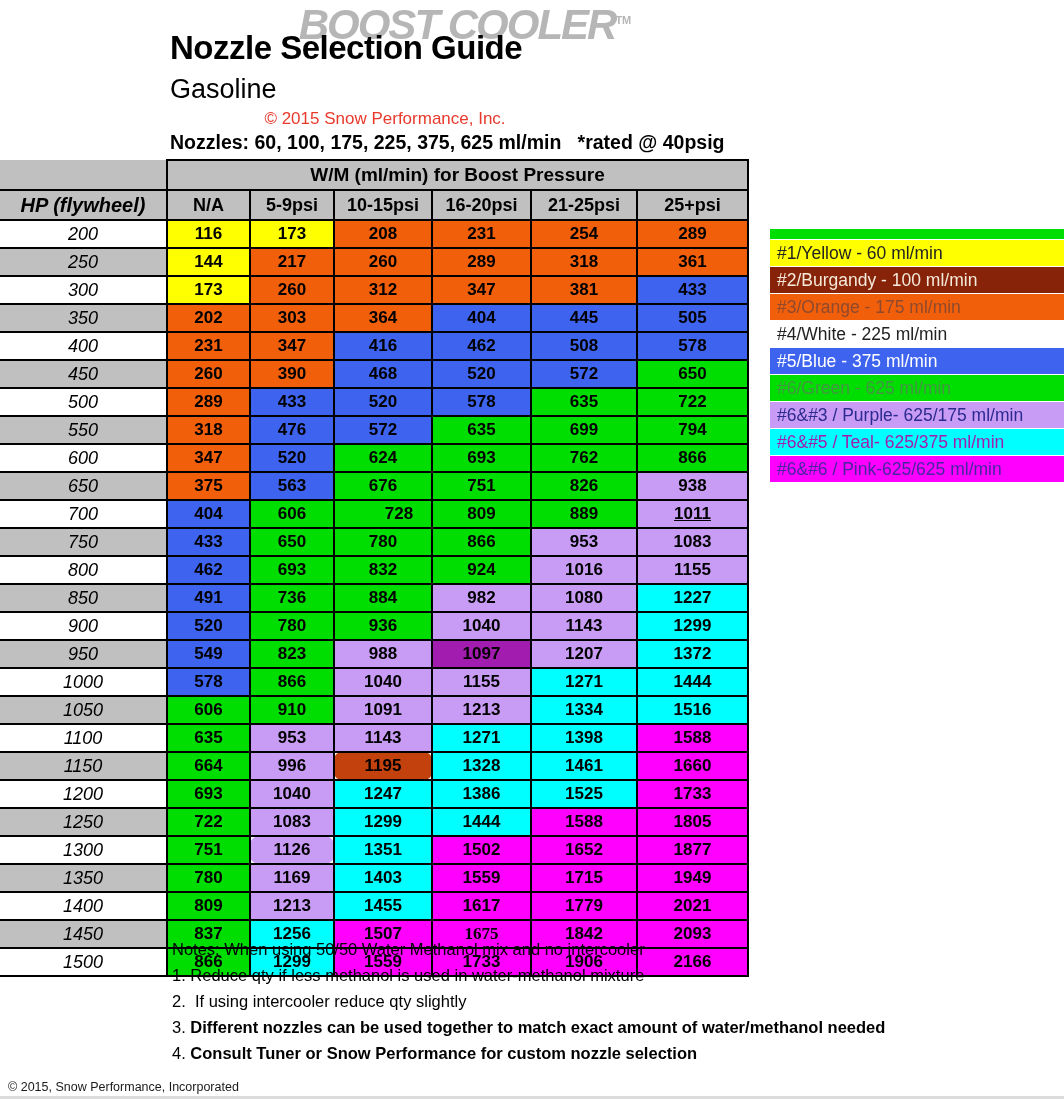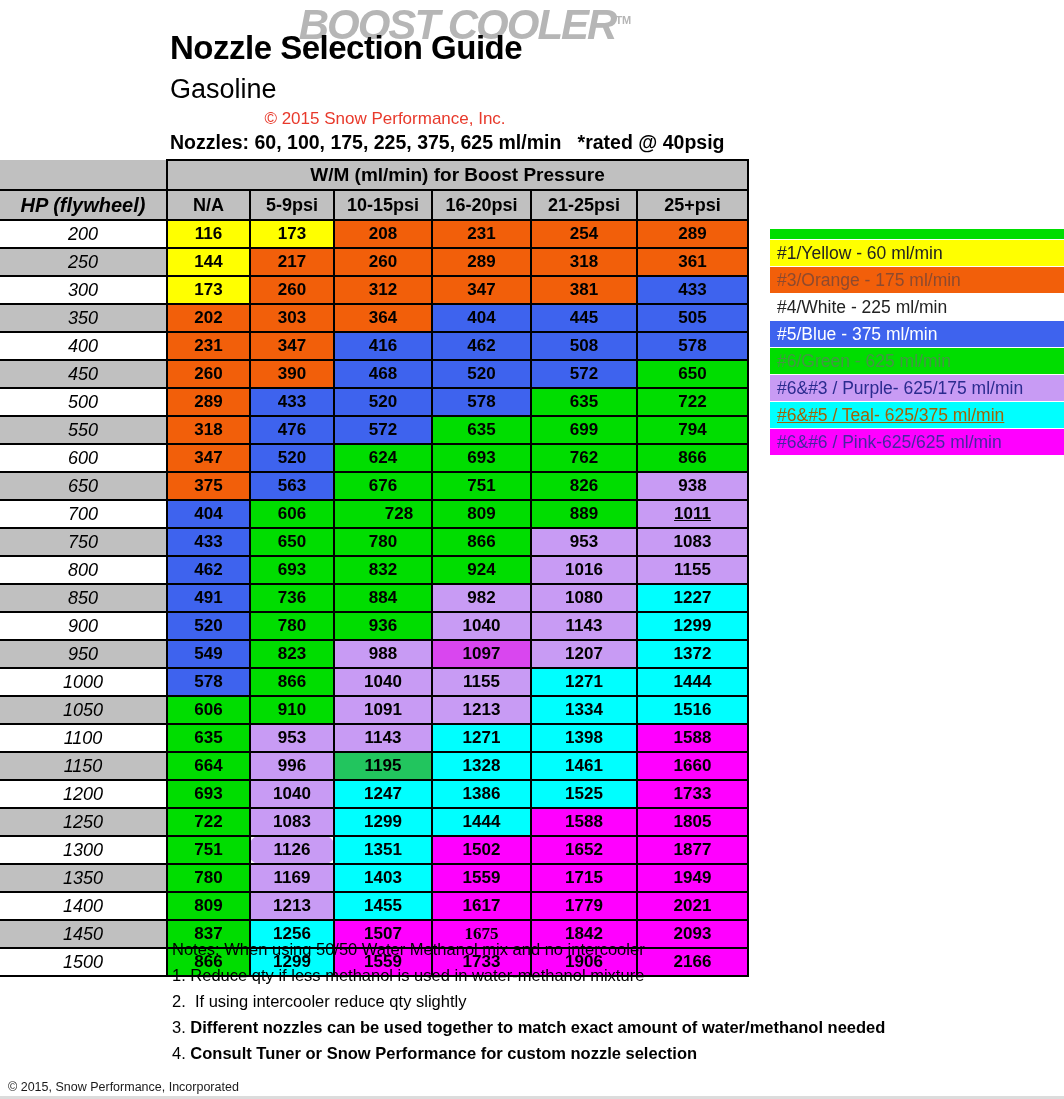--- a/index.html
+++ b/index.html
@@ -221,21 +221,21 @@
             <td class="val-cell" style="background: rgb(0, 221, 0);">936</td>
             <td class="val-cell" style="background: rgb(200, 155, 244);">1040</td>
             <td class="val-cell" style="background: rgb(200, 155, 244);">1143</td>
             <td class="val-cell" style="background: rgb(0, 255, 255);">1299</td>
           </tr>
           <tr>
             <td class="hp-cell hp-gray">950</td>
             <td class="val-cell" style="background: rgb(62, 99, 238);">549</td>
             <td class="val-cell" style="background: rgb(0, 221, 0);">823</td>
             <td class="val-cell" style="background: rgb(200, 155, 244);">988</td>
-            <td class="val-cell" style="background: #d946ef;">1097</td>
+            <td class="val-cell" style="background: #a21caf;">1097</td>
             <td class="val-cell" style="background: rgb(200, 155, 244);">1207</td>
             <td class="val-cell" style="background: rgb(0, 255, 255);">1372</td>
           </tr>
           <tr>
             <td class="hp-cell hp-white">1000</td>
             <td class="val-cell" style="background: rgb(62, 99, 238);">578</td>
             <td class="val-cell" style="background: rgb(0, 221, 0);">866</td>
             <td class="val-cell" style="background: rgb(200, 155, 244);">1040</td>
             <td class="val-cell" style="background: rgb(200, 155, 244);">1155</td>
             <td class="val-cell" style="background: rgb(0, 255, 255);">1271</td>
@@ -256,21 +256,21 @@
             <td class="val-cell" style="background: rgb(200, 155, 244);">953</td>
             <td class="val-cell" style="background: rgb(200, 155, 244);">1143</td>
             <td class="val-cell" style="background: rgb(0, 255, 255);">1271</td>
             <td class="val-cell" style="background: rgb(0, 255, 255);">1398</td>
             <td class="val-cell" style="background: rgb(255, 0, 255);">1588</td>
           </tr>
           <tr>
             <td class="hp-cell hp-gray">1150</td>
             <td class="val-cell" style="background: rgb(0, 221, 0);">664</td>
             <td class="val-cell" style="background: rgb(200, 155, 244);">996</td>
-            <td class="val-cell" style="background: #22c55e;">1195</td>
+            <td class="val-cell" style="background: #c2410c; border-radius: 8px;">1195</td>
             <td class="val-cell" style="background: rgb(0, 255, 255);">1328</td>
             <td class="val-cell" style="background: rgb(0, 255, 255);">1461</td>
             <td class="val-cell" style="background: rgb(255, 0, 255);">1660</td>
           </tr>
           <tr>
             <td class="hp-cell hp-white">1200</td>
             <td class="val-cell" style="background: rgb(0, 221, 0);">693</td>
             <td class="val-cell" style="background: rgb(200, 155, 244);">1040</td>
             <td class="val-cell" style="background: rgb(0, 255, 255);">1247</td>
             <td class="val-cell" style="background: rgb(0, 255, 255);">1386</td>
@@ -331,26 +331,27 @@
             <td class="val-cell" style="background: rgb(255, 0, 255);">1906</td>
             <td class="val-cell" style="background: rgb(255, 0, 255);">2166</td>
           </tr>
         </tbody>
     </table>
   </div>
 
   <div class="legend-sliver" style="background: rgb(0, 221, 0);"></div>
   <div class="legend">
       <div class="legend-row" style="background: rgb(255, 255, 0); color: rgb(34, 34, 34);">#1/Yellow - 60 ml/min</div>
+      <div class="legend-row" style="background: rgb(134, 35, 9); color: rgb(245, 234, 217);">#2/Burgandy - 100 ml/min</div>
       <div class="legend-row" style="background: rgb(242, 95, 10); color: rgb(141, 74, 47);">#3/Orange - 175 ml/min</div>
       <div class="legend-row" style="background: rgb(255, 255, 255); color: rgb(34, 34, 34);">#4/White - 225 ml/min</div>
       <div class="legend-row" style="background: rgb(62, 99, 238); color: rgb(255, 255, 255);">#5/Blue - 375 ml/min</div>
       <div class="legend-row" style="background: rgb(0, 221, 0); color: rgb(68, 149, 68);">#6/Green - 625 ml/min</div>
       <div class="legend-row" style="background: rgb(200, 155, 244); color: rgb(43, 43, 143);">#6&amp;#3 / Purple- 625/175 ml/min</div>
-      <div class="legend-row" style="background: rgb(0, 255, 255); color: #a16207; text-decoration: underline;">#6&amp;#5 / Teal- 625/375 ml/min</div>
+      <div class="legend-row" style="background: rgb(0, 255, 255); color: #a21caf;">#6&amp;#5 / Teal- 625/375 ml/min</div>
       <div class="legend-row" style="background: rgb(255, 0, 255); color: rgb(69, 39, 160);">#6&amp;#6 / Pink-625/625 ml/min</div>
     </div>
 
   <div class="notes">
     <div class="note-line"><span>Notes: When using 50/50 Water Methanol mix and no intercooler</span><span class="note-bold"></span></div>
     <div class="note-line"><span>1. Reduce qty if less methanol is used in water-methanol mixture</span><span class="note-bold"></span></div>
     <div class="note-line"><span>2.  If using intercooler reduce qty slightly</span><span class="note-bold"></span></div>
     <div class="note-line"><span>3. </span><span class="note-bold">Different nozzles can be used together to match exact amount of water/methanol needed</span></div>
     <div class="note-line"><span>4. </span><span class="note-bold">Consult Tuner or Snow Performance for custom nozzle selection</span></div>
   </div>

